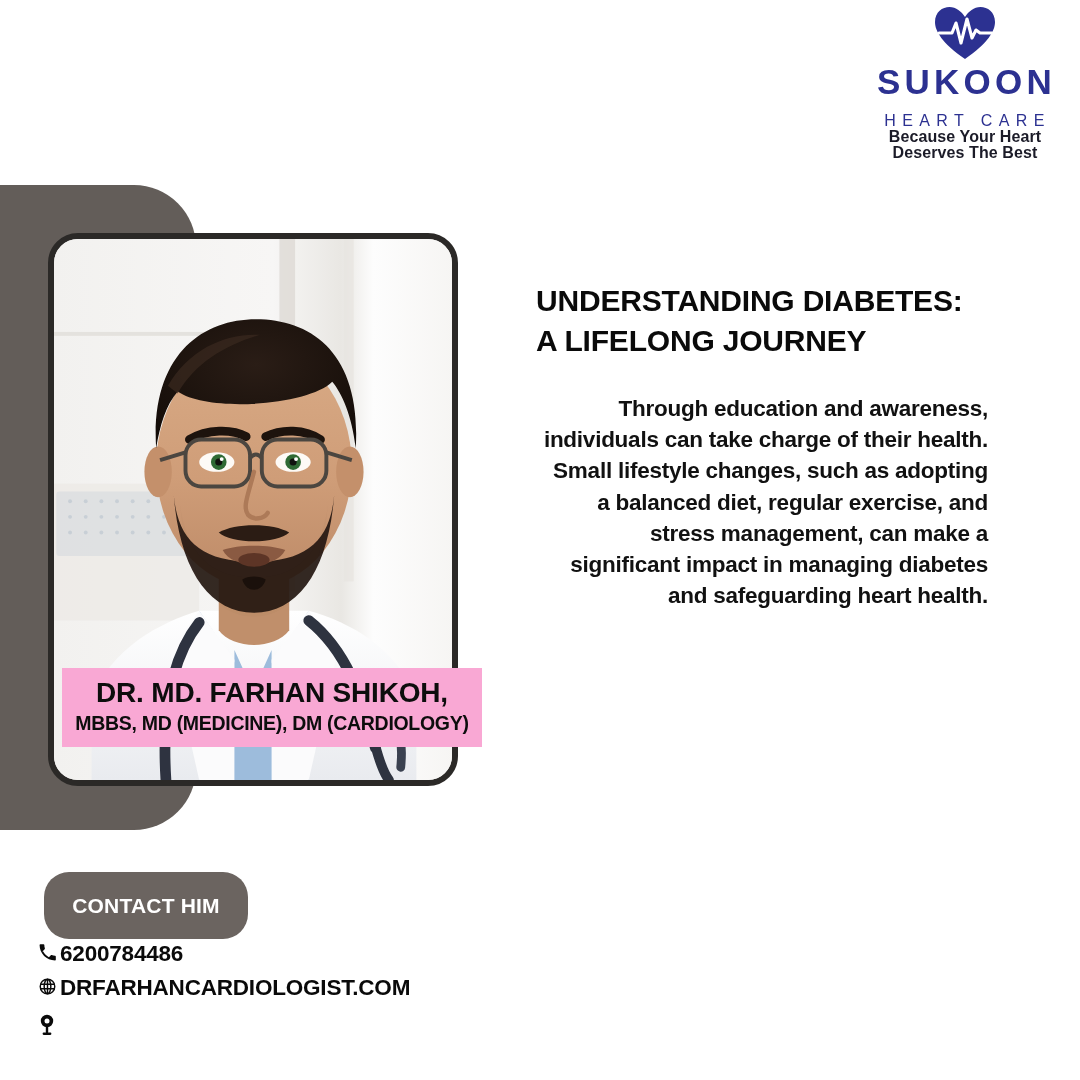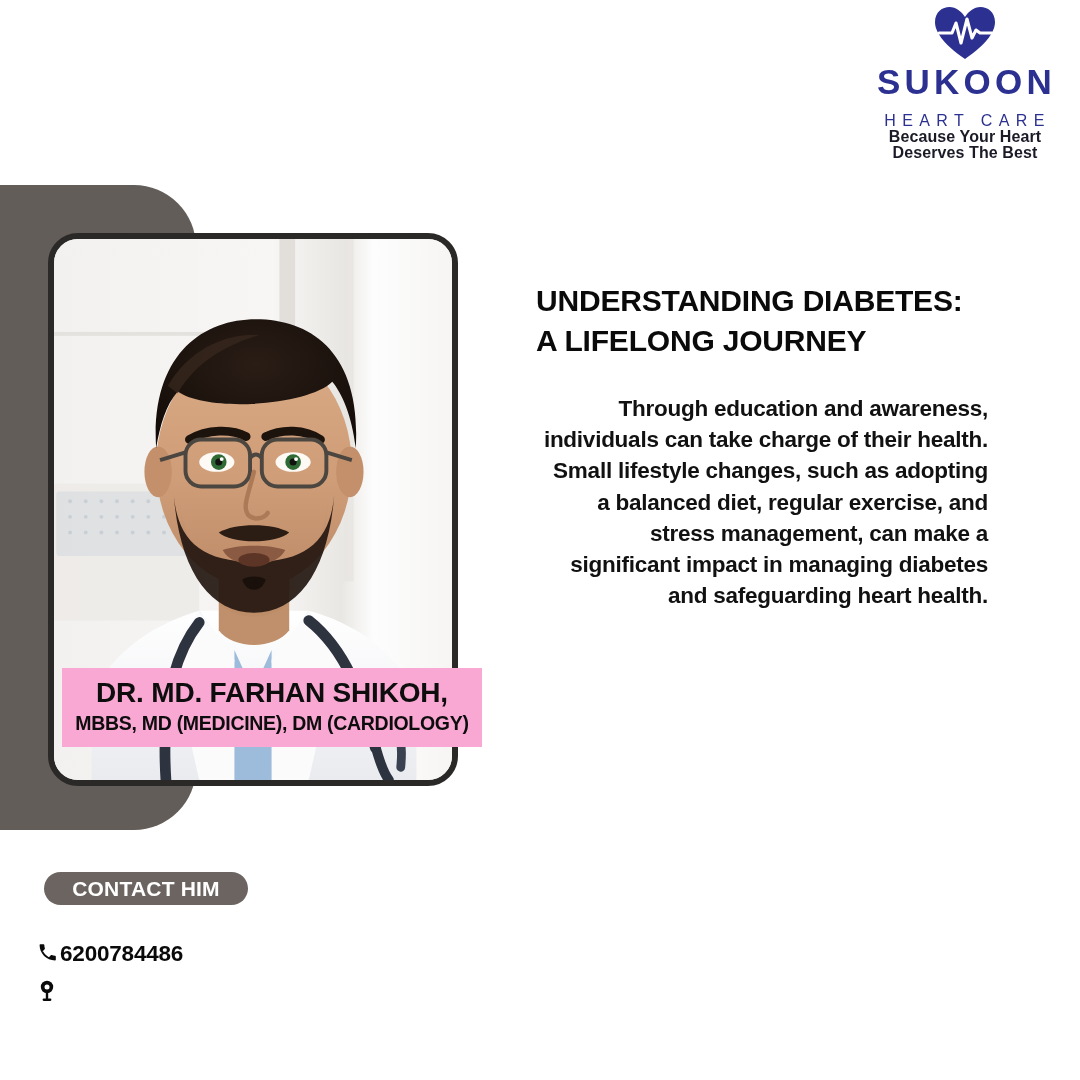--- a/index.html
+++ b/index.html
@@ -155,21 +155,21 @@
     margin: 0 0 22px 0;
   }
   .para:last-child { margin-bottom: 0; text-align: right; }
 
   
   .contact-pill {
     position: absolute;
     left: 44px;
     top: 872px;
     width: 204px;
-    height: 33px;
+    height: 67px;
     border-radius: 25px;
     background: #6b6460;
     display: flex;
     align-items: center;
     justify-content: center;
   }
   .contact-pill span {
     font-family: "Liberation Sans", sans-serif;
     font-weight: bold;
     font-size: 21px;
@@ -365,20 +365,30 @@
 
     <div class="contact-row">
       <div class="contact-ico">
         <svg width="19" height="19" viewBox="0 0 24 24" fill="currentColor">
           <path d="M6.6 10.8c1.6 3.1 4.1 5.6 7.2 7.2l2.4-2.4c.3-.3.8-.4 1.2-.3 1.3.4 2.7.7 4.1.7.6 0 1 .4 1 1V21c0 .6-.4 1-1 1C10.8 22 2 13.2 2 2.5c0-.6.4-1 1-1h4c.6 0 1 .4 1 1 0 1.4.2 2.8.7 4.1.1.4 0 .9-.3 1.2l-2.8 3z"></path>
         </svg>
       </div>
       <div class="contact-txt">6200784486</div>
     </div>
 
+    <div class="contact-row">
+      <div class="contact-ico">
+        <svg width="19" height="19" viewBox="0 0 24 24" fill="none" stroke="currentColor" stroke-width="1.8">
+          <circle cx="12" cy="12" r="9.2"></circle>
+          <ellipse cx="12" cy="12" rx="4.2" ry="9.2"></ellipse>
+          <path d="M3 9.2h18M3 14.8h18M12 2.8v18.4"></path>
+        </svg>
+      </div>
+      <div class="contact-txt">DRFARHANCARDIOLOGIST.COM</div>
+    </div>
 
     <div class="contact-row addr">
       <div class="contact-ico">
         <svg width="16" height="22" viewBox="0 0 16 22" fill="currentColor">
           <circle cx="8" cy="7" r="6.2"></circle>
           <circle cx="8" cy="7" r="2.5" fill="#ffffff"></circle>
           <rect x="6.8" y="12" width="2.4" height="7.5" rx="1.1"></rect>
           <rect x="3.6" y="18.6" width="8.8" height="2.3" rx="1.1"></rect>
         </svg>
       </div>

